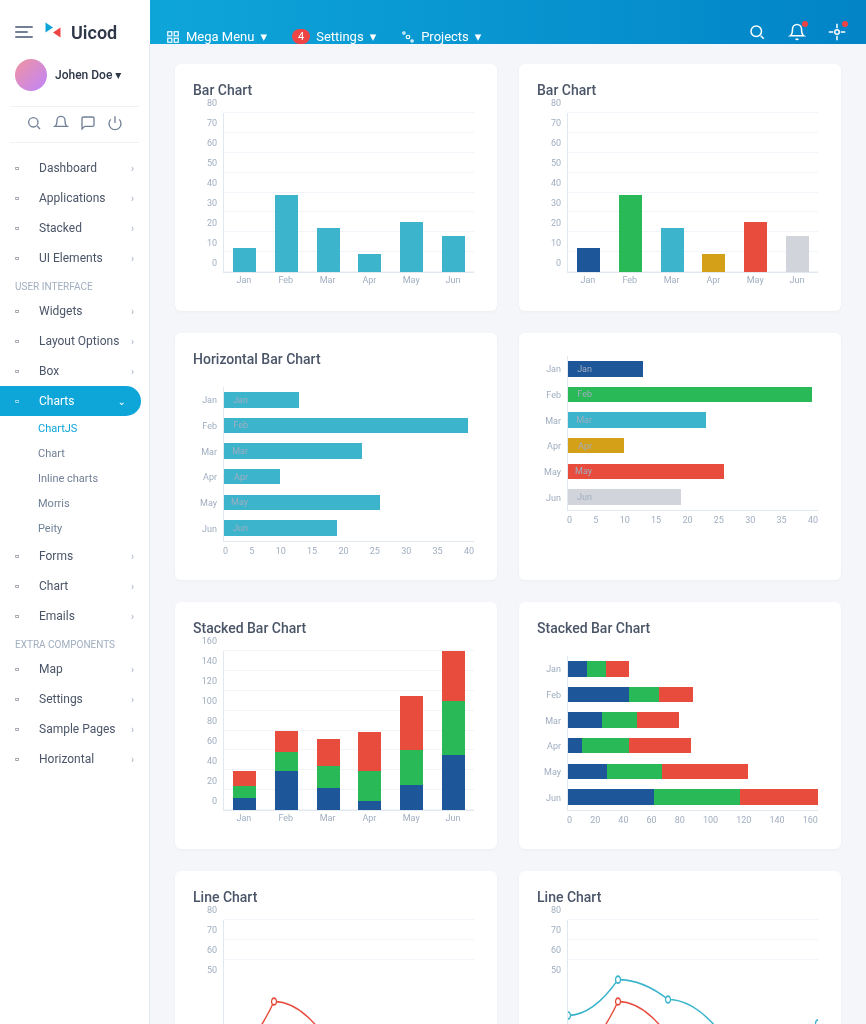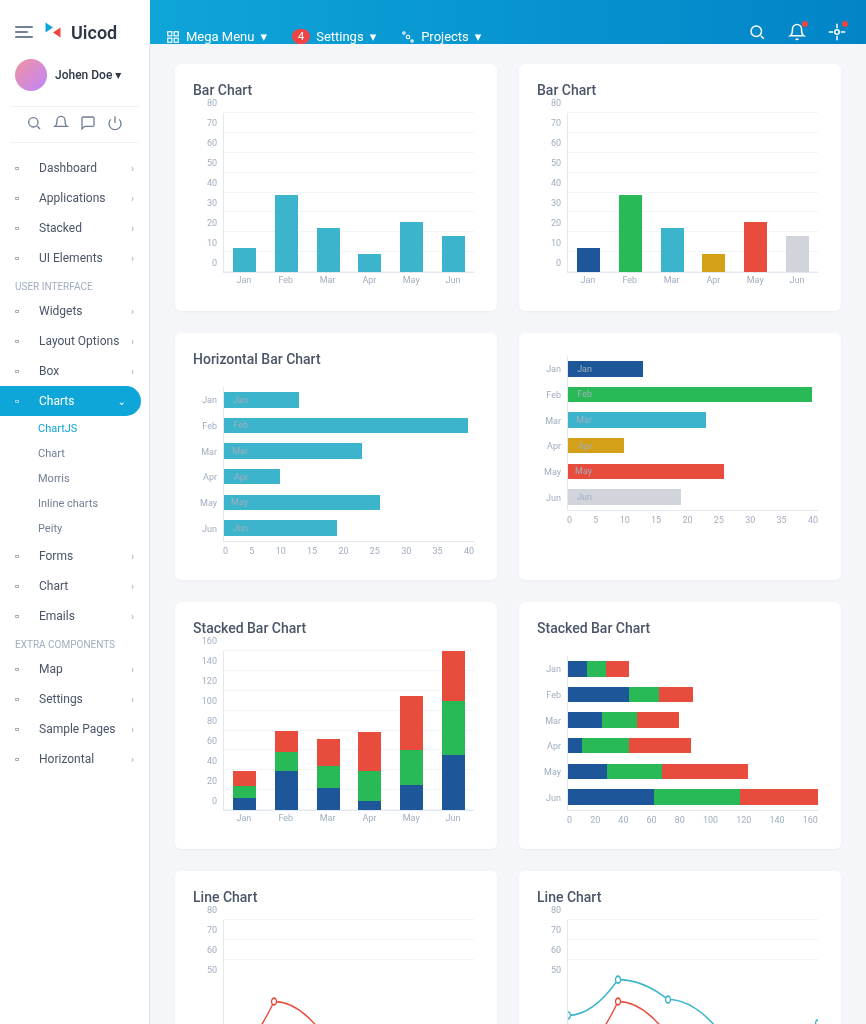--- a/index.html
+++ b/index.html
@@ -183,22 +183,22 @@
           <span>Box</span>
           <span class="chev">›</span>
         </div>
         <div class="nav-item active">
           <span class="icon">▫</span>
           <span>Charts</span>
           <span class="chev">⌄</span>
         </div>
         <div class="nav-sub active">ChartJS</div>
         <div class="nav-sub ">Chart</div>
+        <div class="nav-sub ">Inline charts</div>
         <div class="nav-sub ">Morris</div>
-        <div class="nav-sub ">Inline charts</div>
         <div class="nav-sub ">Peity</div>
         <div class="nav-item ">
           <span class="icon">▫</span>
           <span>Forms</span>
           <span class="chev">›</span>
         </div>
         <div class="nav-item ">
           <span class="icon">▫</span>
           <span>Chart</span>
           <span class="chev">›</span>

